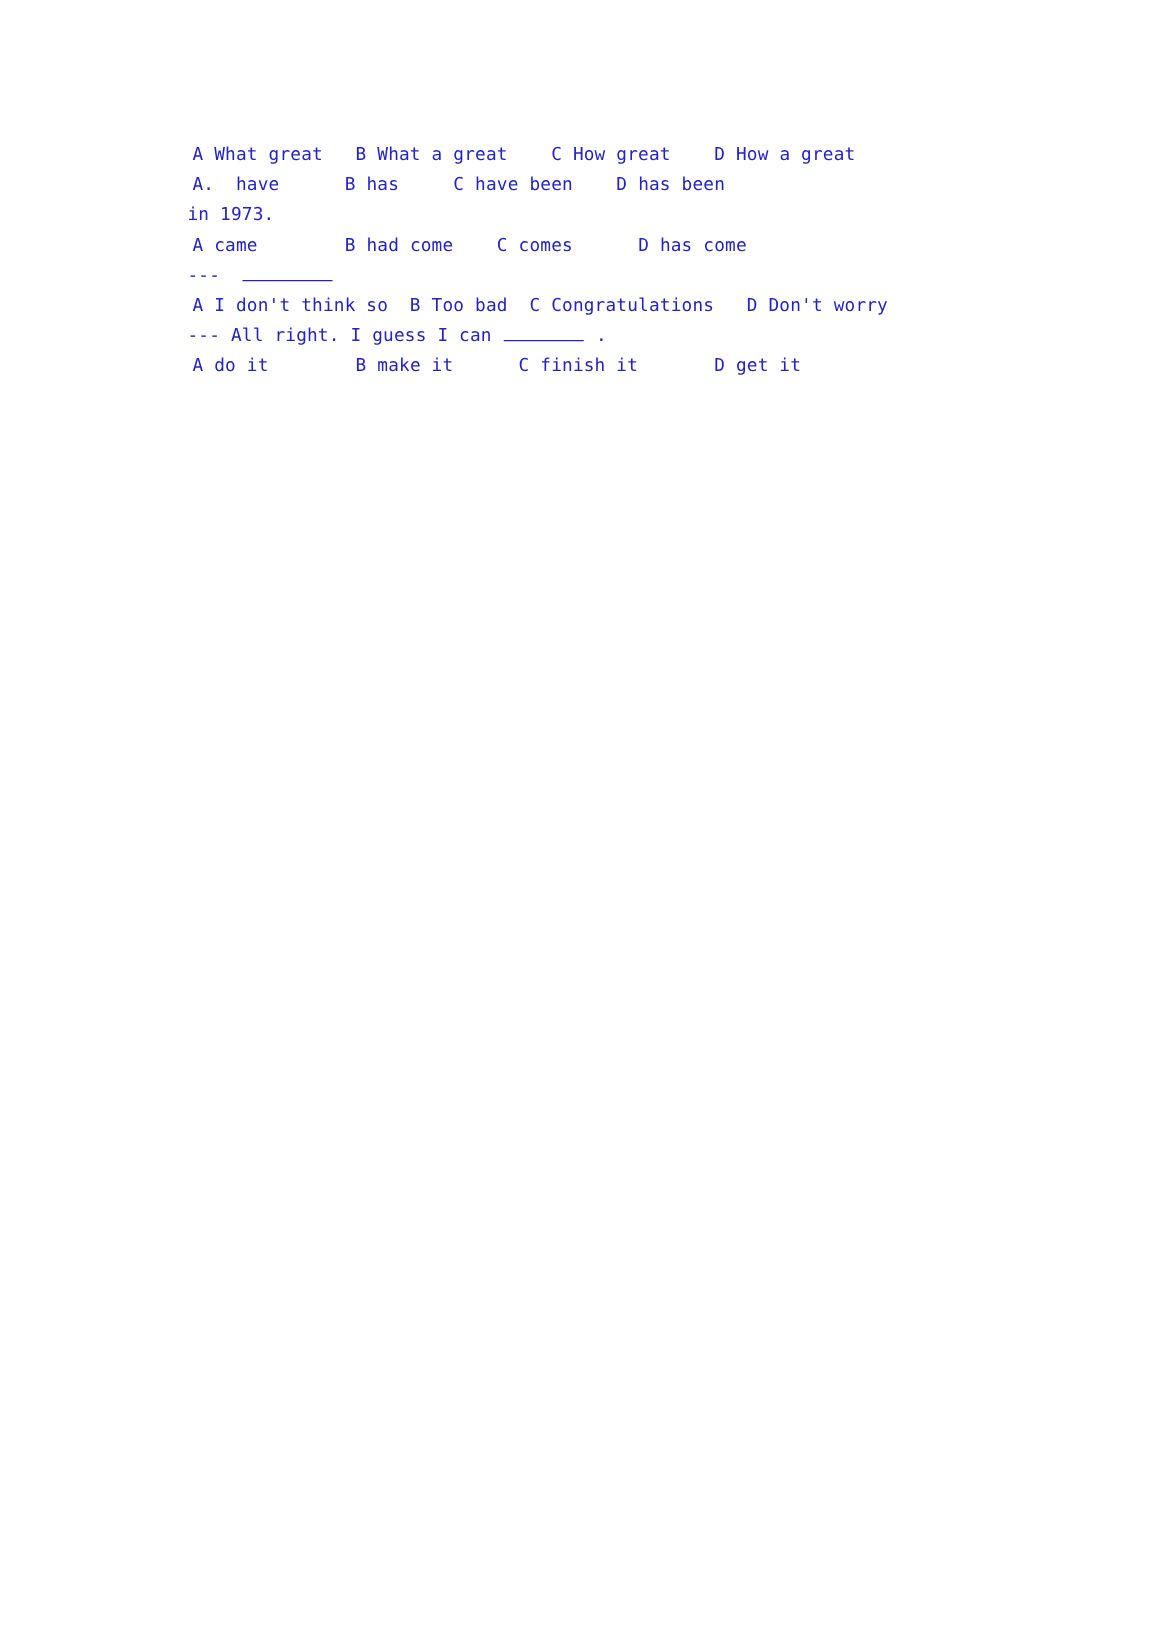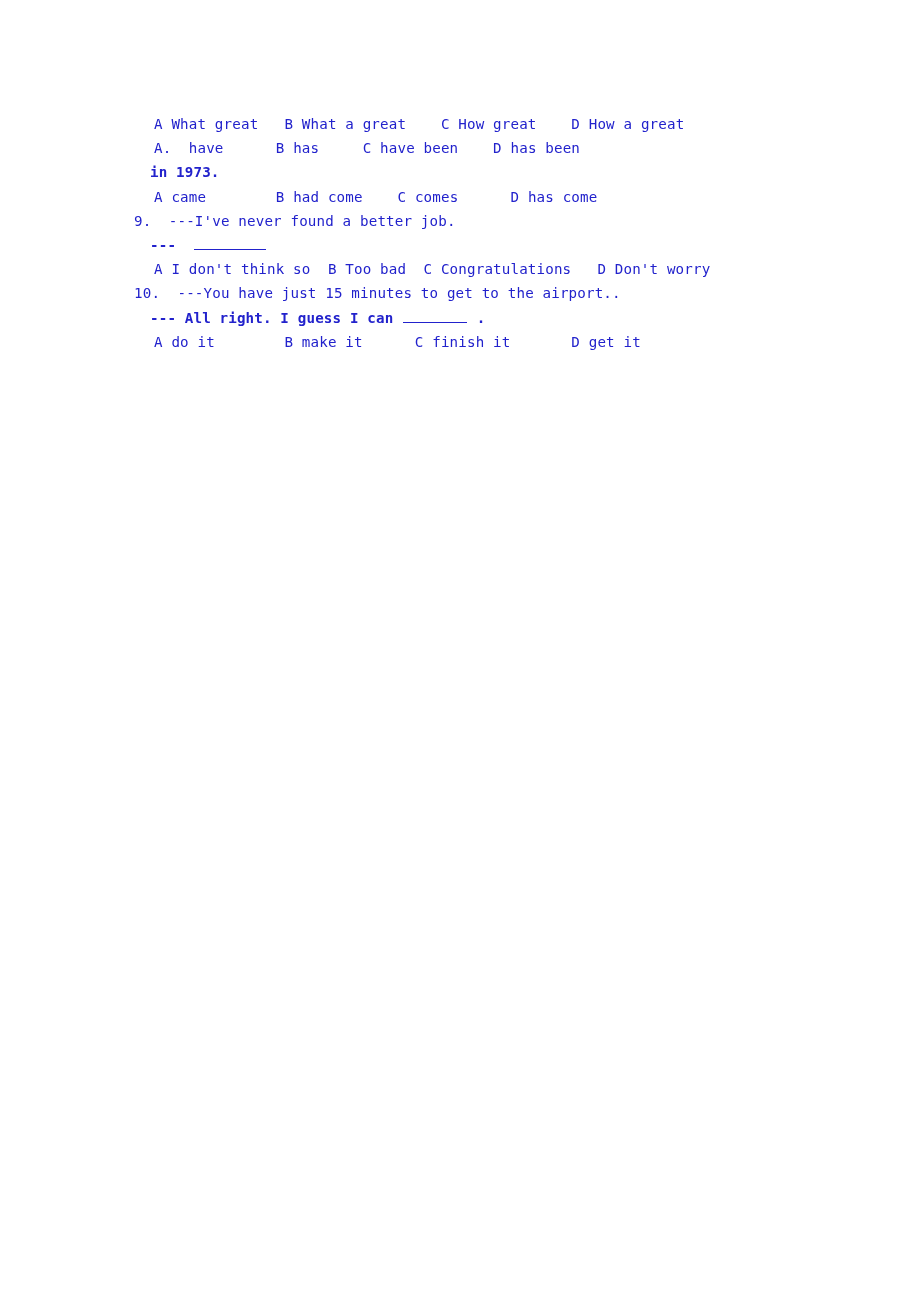--- a/index.html
+++ b/index.html
@@ -34,21 +34,20 @@
     color: #2222cc;
     white-space: pre;
     letter-spacing: 0.15px;
     height: 24.2px;
   }
   .line.indent-opt {
     padding-left: 20px;
   }
   .line.indent-cont {
     padding-left: 16px;
-    font-weight: bold;
   }
   .stem {
     display: inline;
   }
   .blank {
     display: inline-block;
     border-bottom: 1.4px solid #2222cc;
     vertical-align: baseline;
     height: 13px;
     margin: 0 1px;
@@ -73,26 +72,24 @@
     <div class="line indent-opt"><span class="opt">A</span><span class="opt"> </span><span class="opt">What great</span><span class="opt">   </span><span class="opt">B</span><span class="opt"> </span><span class="opt">What a great</span><span class="opt">    </span><span class="opt">C</span><span class="opt"> </span><span class="opt">How great</span><span class="opt">    </span><span class="opt">D</span><span class="opt"> </span><span class="opt">How a great</span></div>
 
 
     <div class="line indent-opt"><span class="opt">A.</span><span class="opt"> </span><span class="opt"> have</span><span class="opt">      </span><span class="opt">B</span><span class="opt"> </span><span class="opt">has</span><span class="opt">     </span><span class="opt">C</span><span class="opt"> </span><span class="opt">have been</span><span class="opt">    </span><span class="opt">D</span><span class="opt"> </span><span class="opt">has been</span></div>
 
 
     <div class="line indent-cont">in 1973.</div>
 
     <div class="line indent-opt"><span class="opt">A</span><span class="opt"> </span><span class="opt">came</span><span class="opt">        </span><span class="opt">B</span><span class="opt"> </span><span class="opt">had come</span><span class="opt">    </span><span class="opt">C</span><span class="opt"> </span><span class="opt">comes</span><span class="opt">      </span><span class="opt">D</span><span class="opt"> </span><span class="opt">has come</span></div>
 
-    <div class="line"><span>9.</span><span class="stem">  </span><span class="stem">---I've never found a better job.</span></div>
 
     <div class="line indent-cont"><span class="dash">---</span><span class="stem">  </span><span class="blank w-long"></span></div>
 
     <div class="line indent-opt"><span class="opt">A</span><span class="opt"> </span><span class="opt">I don't think so</span><span class="opt">  </span><span class="opt">B</span><span class="opt"> </span><span class="opt">Too bad</span><span class="opt">  </span><span class="opt">C</span><span class="opt"> </span><span class="opt">Congratulations</span><span class="opt">   </span><span class="opt">D</span><span class="opt"> </span><span class="opt">Don't worry</span></div>
 
-    <div class="line"><span>10.</span><span class="stem">  </span><span class="stem">---You have just 15 minutes to get to the airport..</span></div>
 
     <div class="line indent-cont"><span class="stem">--- All right. I guess I can </span><span class="blank w-short"></span><span class="stem"> .</span></div>
 
     <div class="line indent-opt"><span class="opt">A</span><span class="opt"> </span><span class="opt">do it</span><span class="opt">        </span><span class="opt">B</span><span class="opt"> </span><span class="opt">make it</span><span class="opt">      </span><span class="opt">C</span><span class="opt"> </span><span class="opt">finish it</span><span class="opt">       </span><span class="opt">D</span><span class="opt"> </span><span class="opt">get it</span></div>
 
   </div>
 </div>
 
 </body></html>

